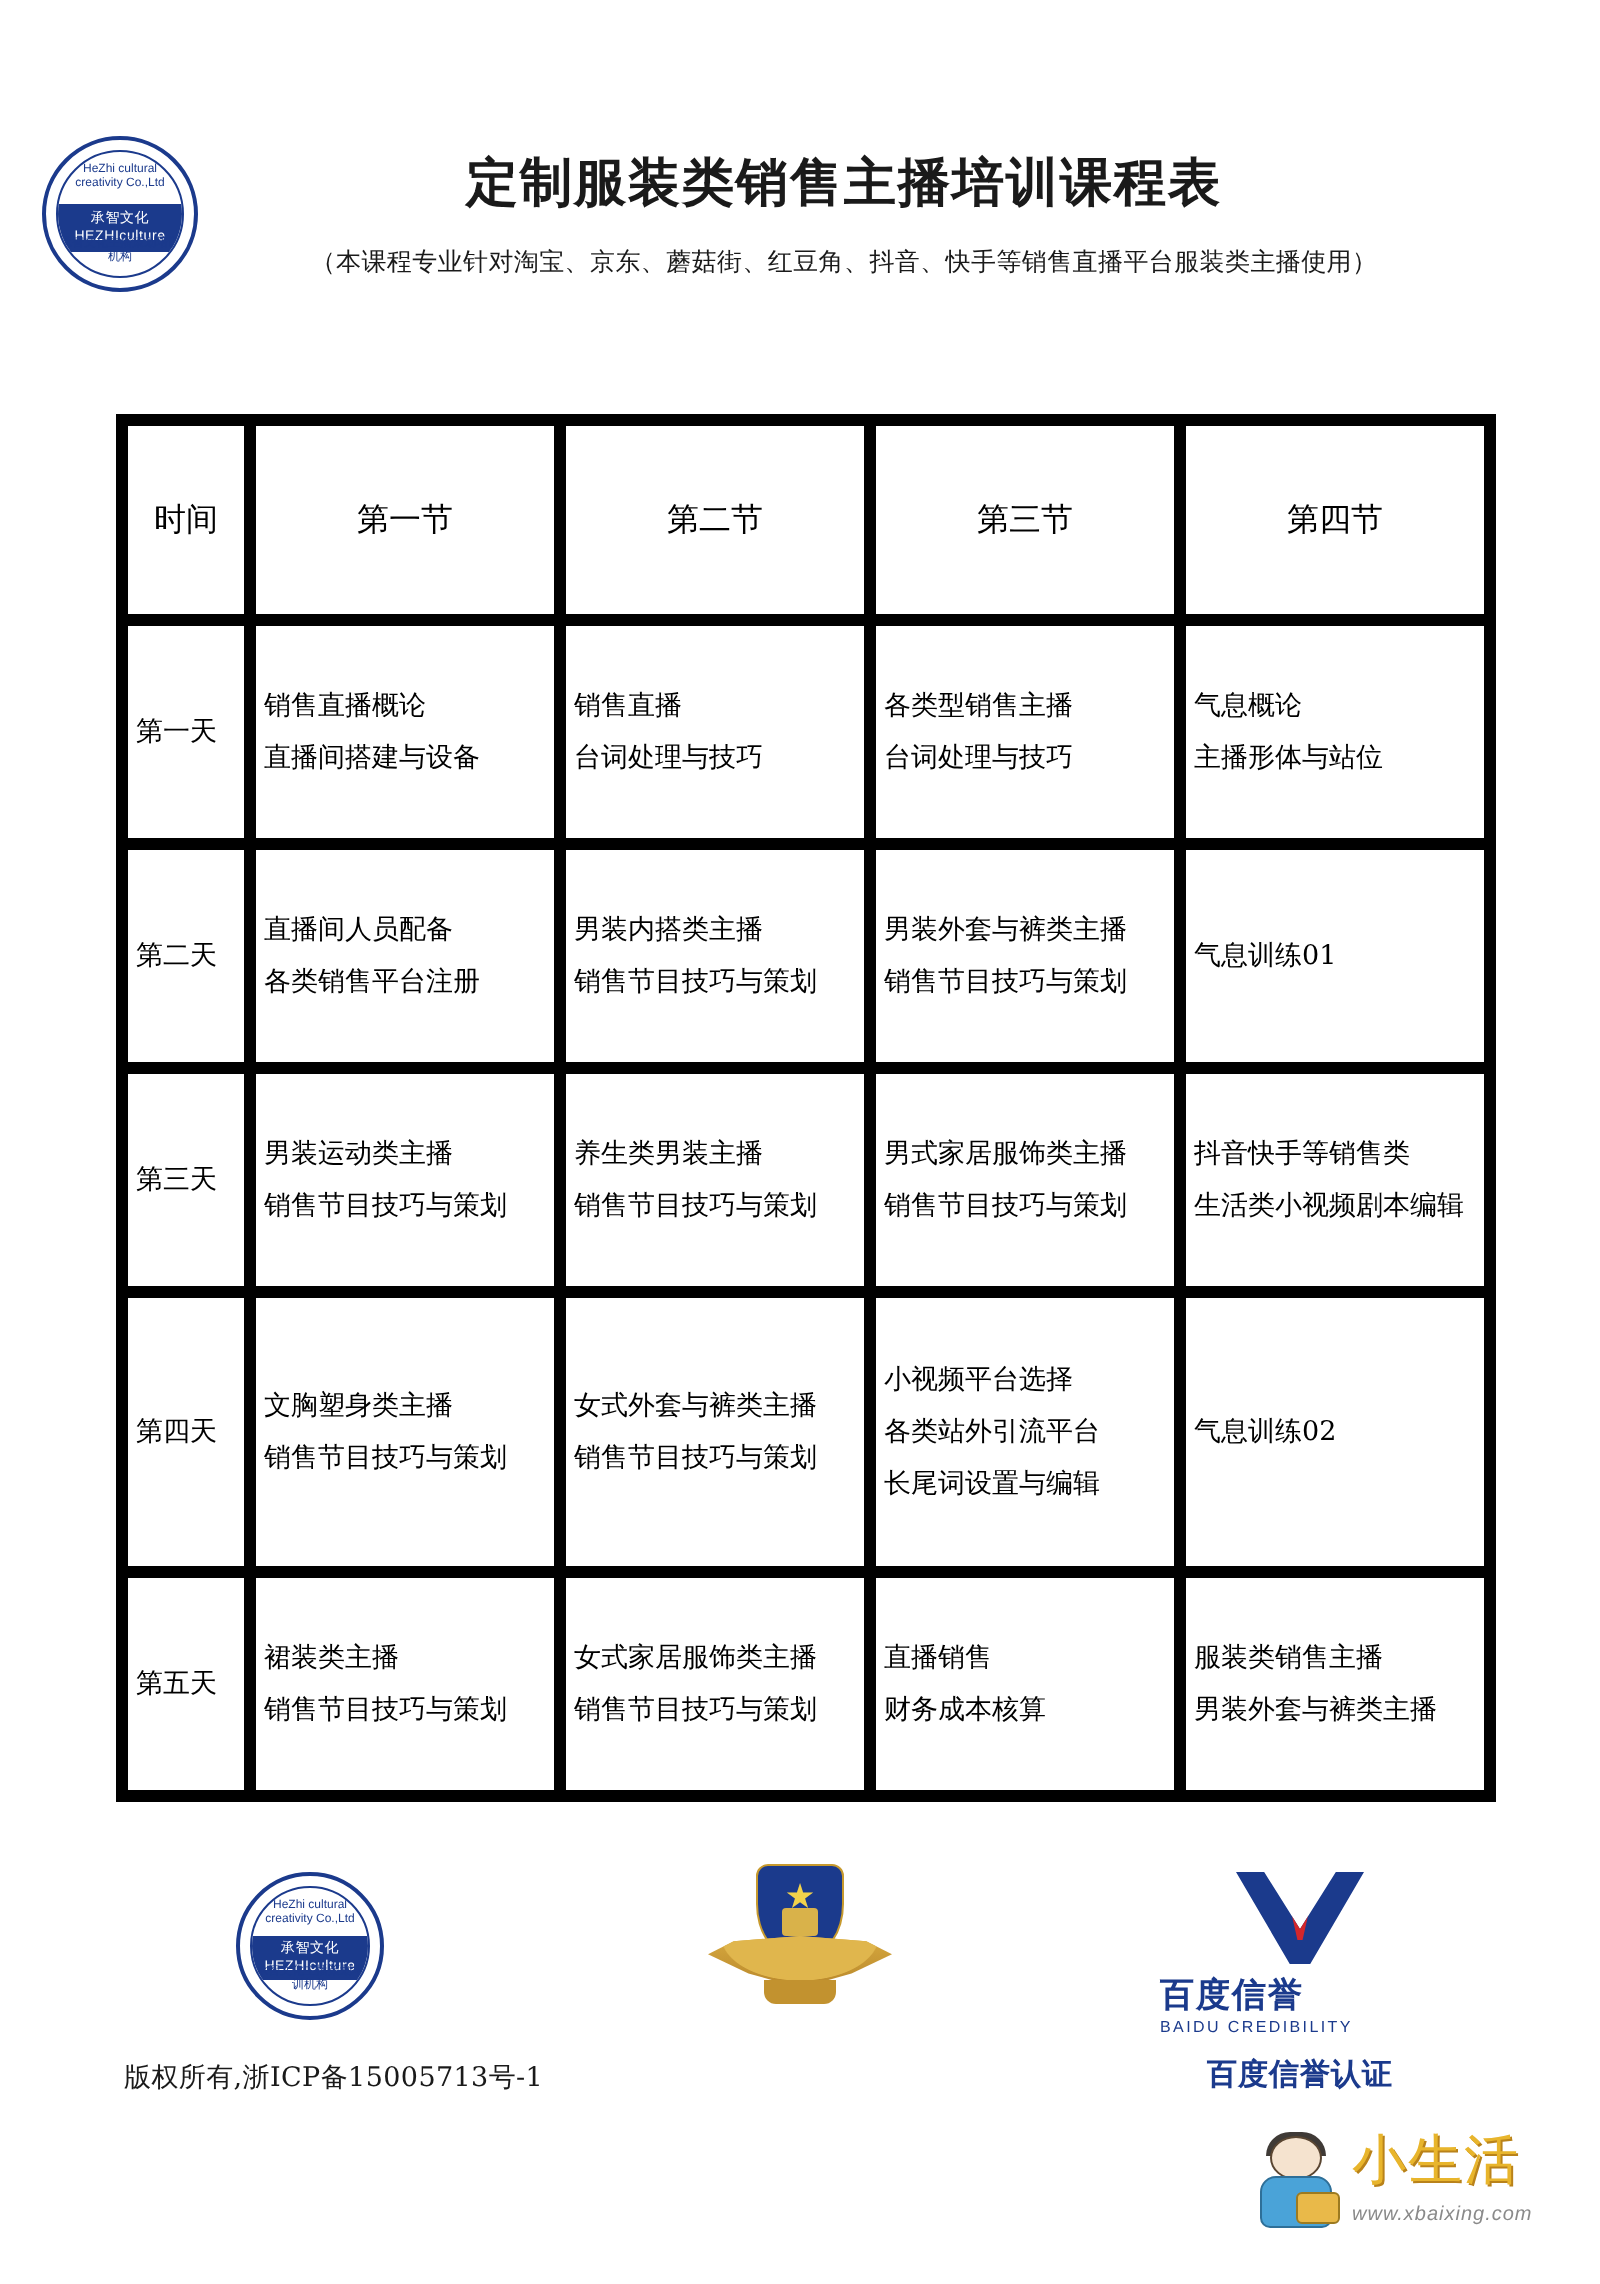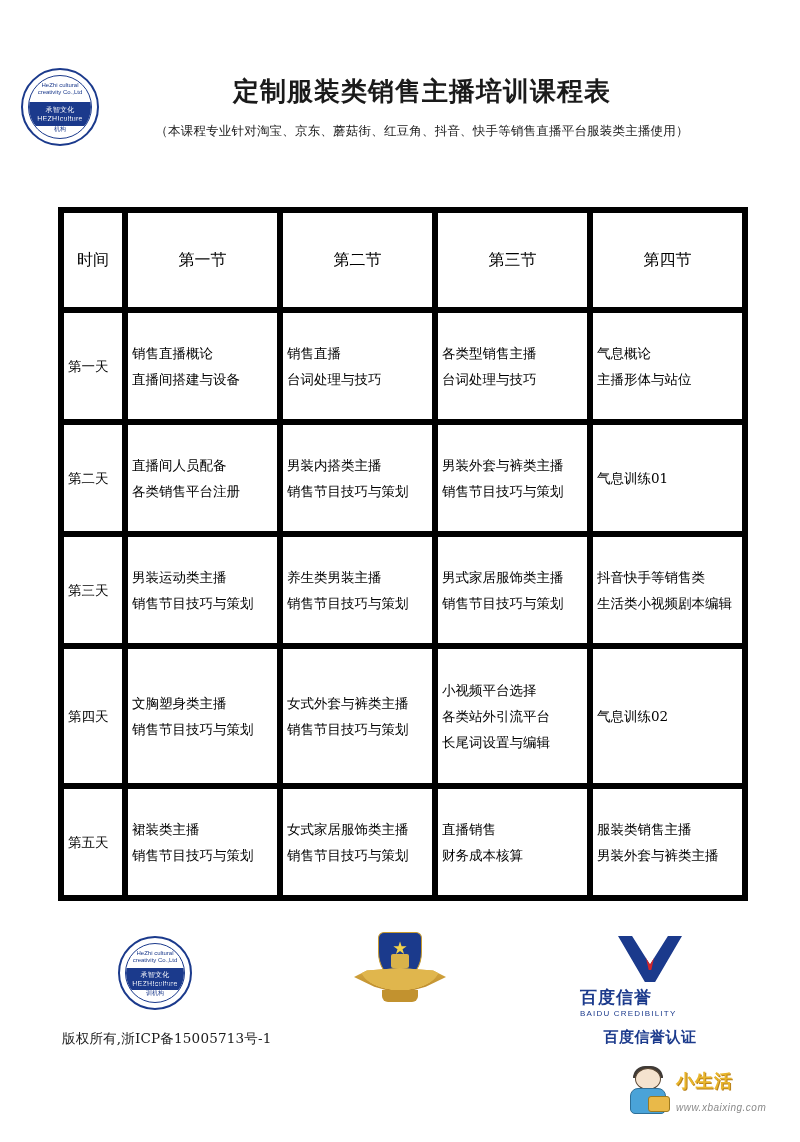--- a/index.html
+++ b/index.html
@@ -301,22 +301,22 @@
     background: #e9b949;
     border: 1.5px solid #9c7a20;
     border-radius: 3px;
   }
   .wm-text {
     position: absolute;
     left: 50px; top: 2px;
     width: 100px;
   }
   .wm-cn {
-    font-size: 18px;
-    font-weight: bold;
+    font-size: 27px;
+    font-weight: normal;
     color: #e8b52c;
     letter-spacing: 1px;
     text-shadow: 1px 1px 0 #b9821a;
     line-height: 30px;
   }
   .wm-url {
     margin-top: 6px;
     font-size: 10px;
     color: #8a8a8a;
     letter-spacing: 0.5px;

